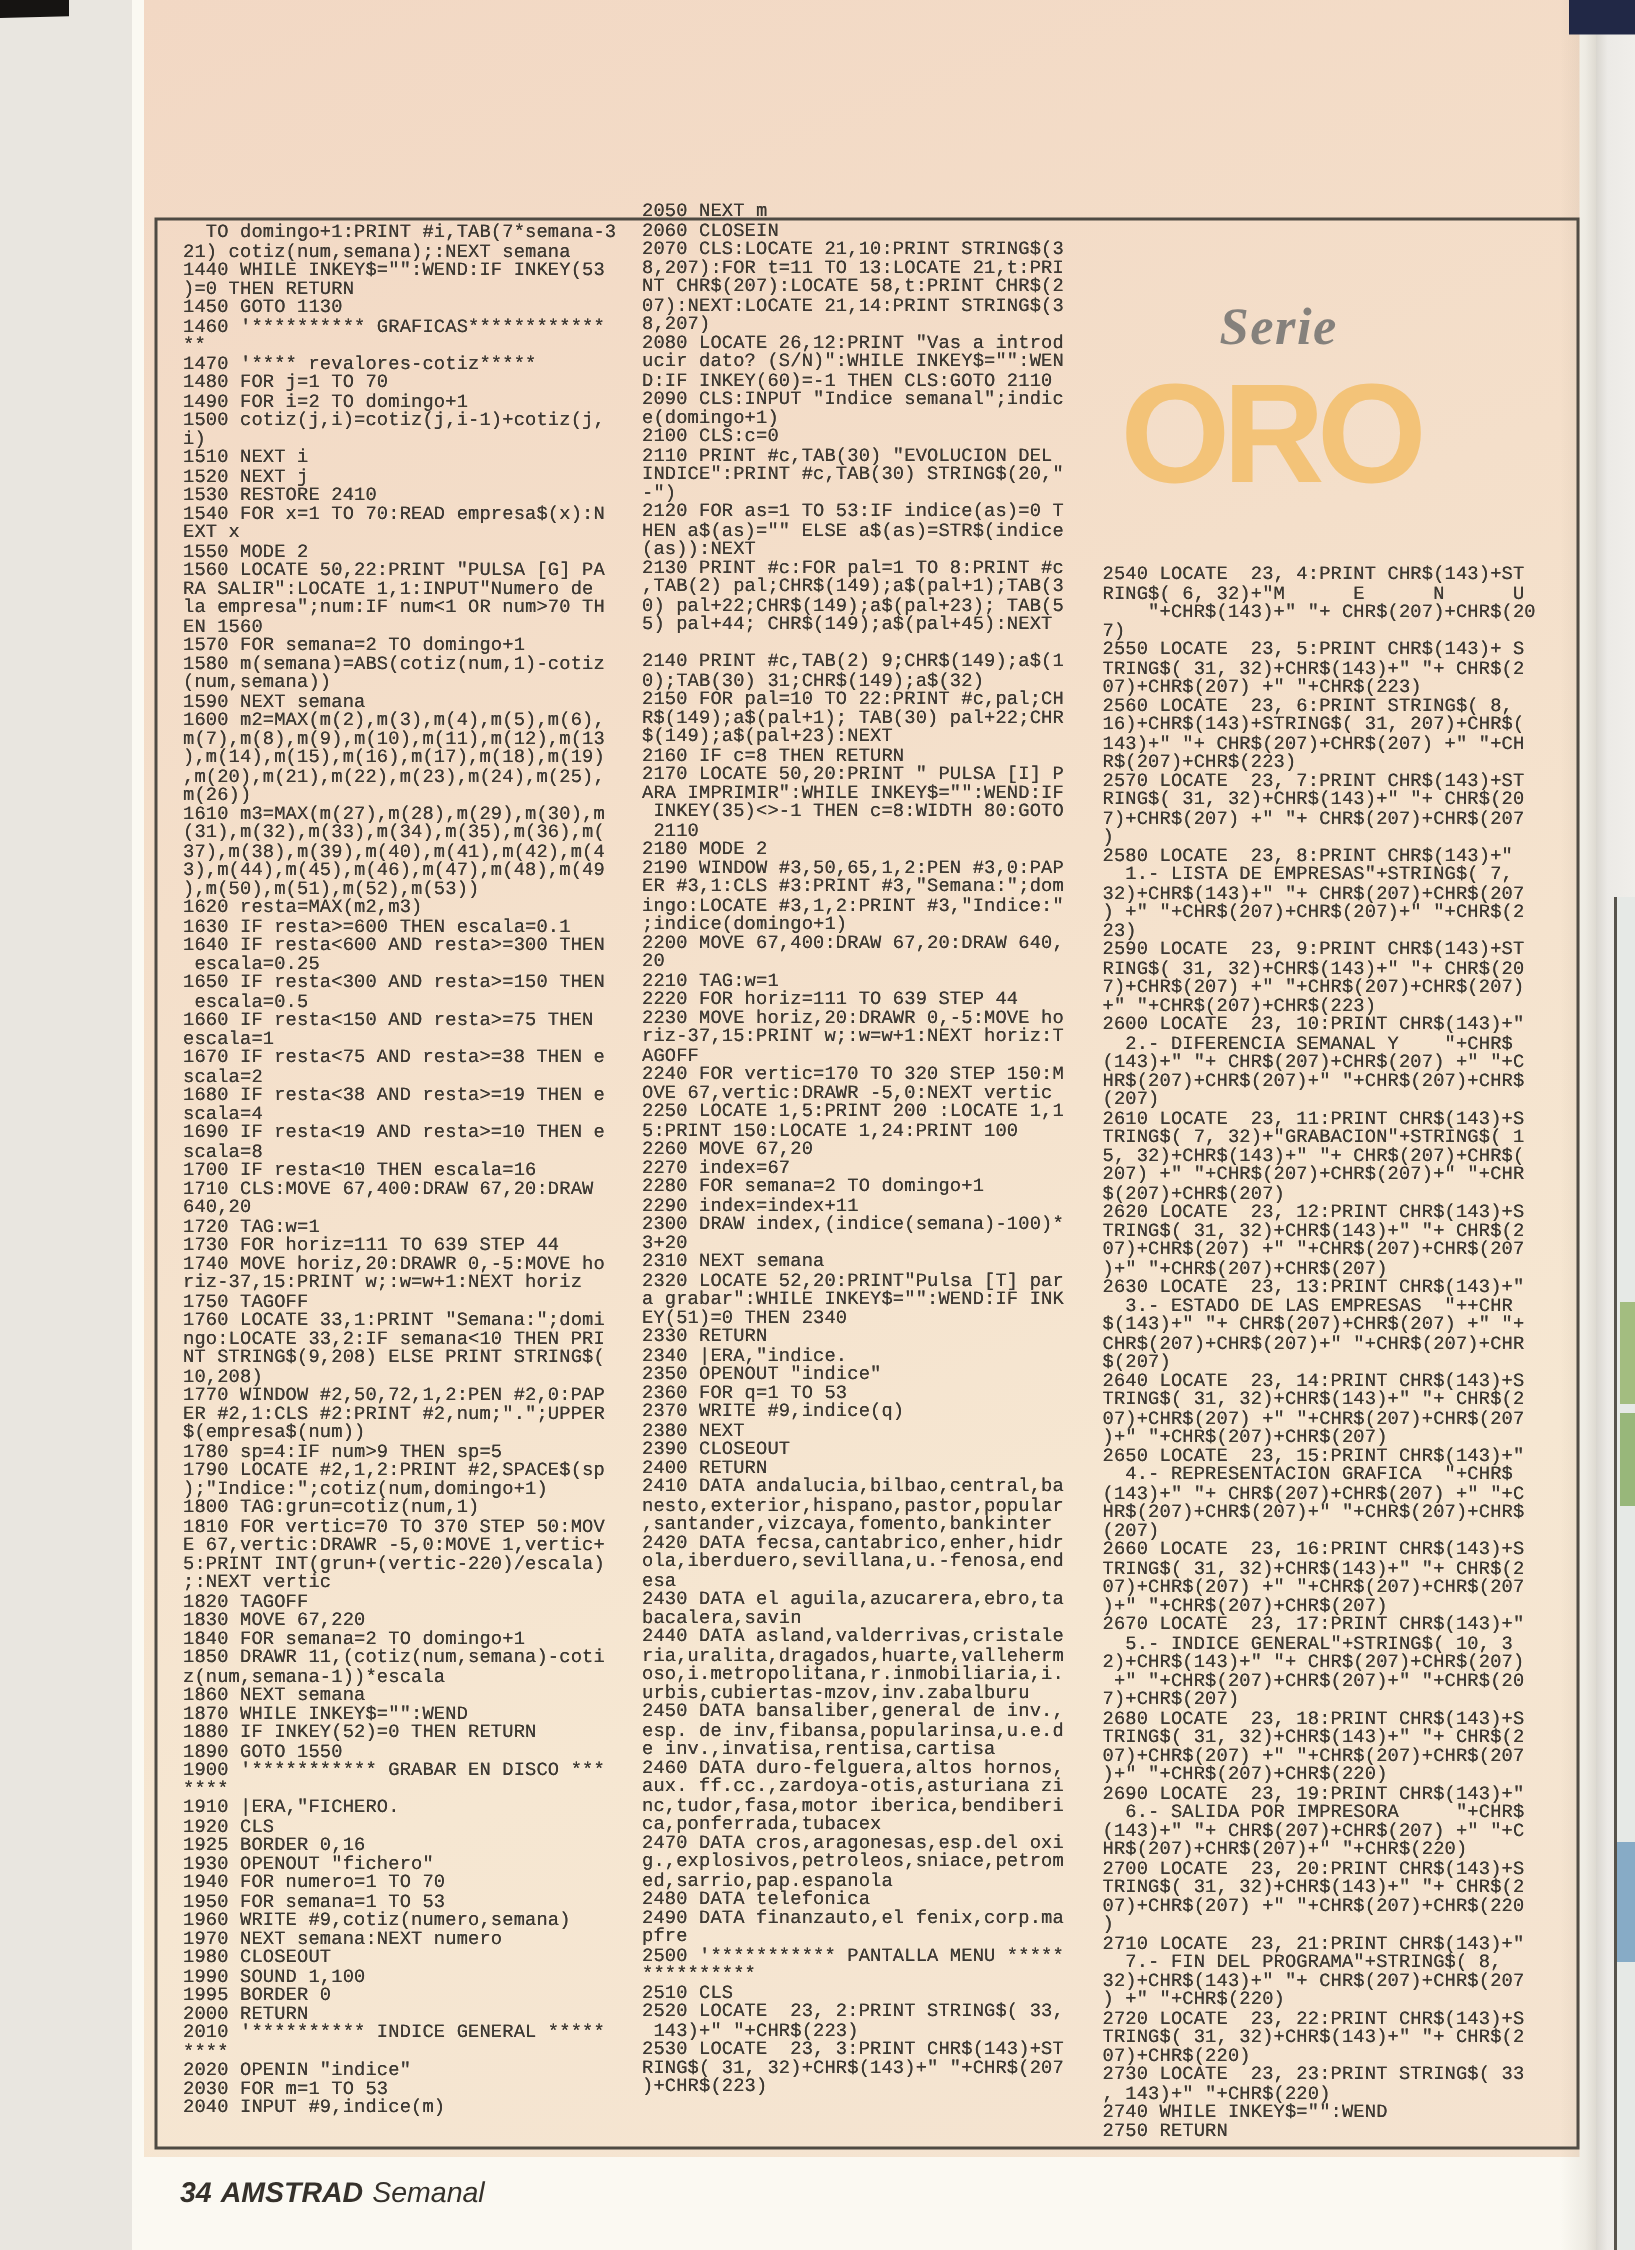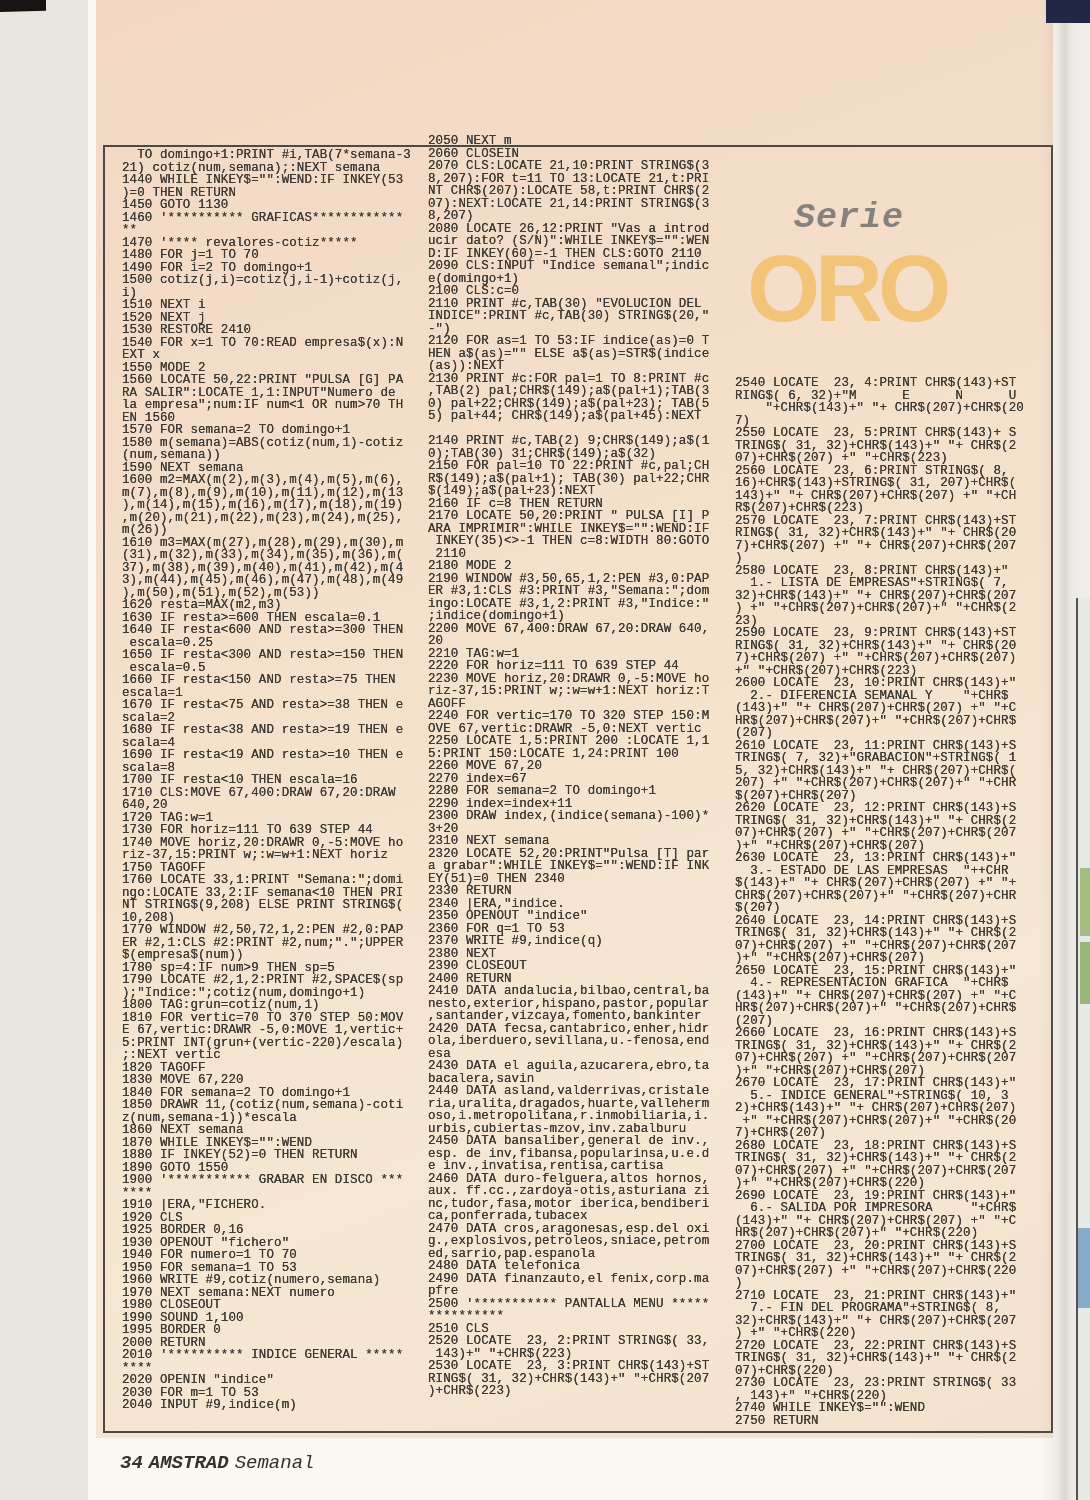--- a/index.html
+++ b/index.html
@@ -35,34 +35,34 @@
   pre.code{
     margin:0;position:absolute;white-space:pre;
     font-family:Liberation Mono, monospace;
     font-size:12.5px;line-height:12.5px;letter-spacing:0.1px;
     color:var(--ink);text-shadow:0 0 0.35px currentColor;
   }
   .col1{left:122px;top:149px;}
   .col2{left:428px;top:135px;}
   .col3{left:735px;top:377px;}
   .logo-serie{
-    position:absolute;left:794px;top:198px;
-    font-family:Liberation Mono, monospace;font-style:italic;font-weight:600;
+    position:absolute;left:813px;top:198px;
+    font-family:Liberation Serif, serif;font-style:italic;font-weight:600;
     font-size:35px;color:var(--logo_gray);letter-spacing:1px;
   }
   .logo-oro{
     position:absolute;left:747px;top:228px;
     font-family:"Liberation Sans",sans-serif;font-weight:700;
     font-size:94px;line-height:94px;letter-spacing:-5px;
     color:var(--logo_orange);
     margin-top:14px;
   }
   .footer{
     position:absolute;left:120px;top:1452px;
-    font-family:Liberation Mono, monospace;font-style:italic;
+    font-family:Liberation Sans, sans-serif;font-style:italic;
     font-size:19px;color:#35312b;
   }
   .footer .bold{font-weight:700;}
   .footer .sep{display:inline-block;width:6px;}
   .corner-mark{
     position:absolute;left:0;top:0;width:46px;height:12px;background:#161412;
     transform:skewY(-1.5deg);transform-origin:left top;
   }
   .navy-bar{position:absolute;left:1046px;top:0;width:44px;height:23px;background:var(--navy);}
   .underpage{

